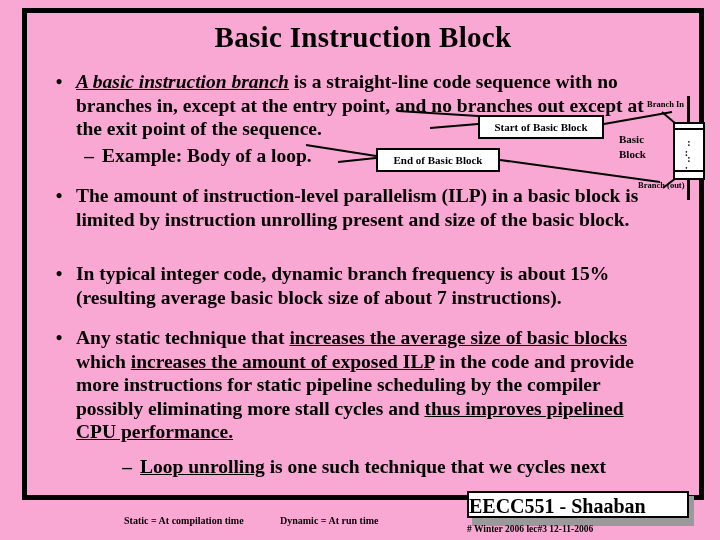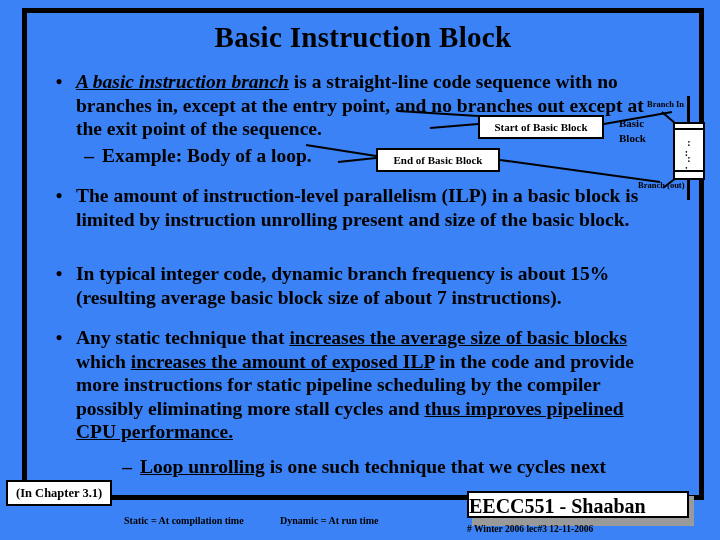--- a/index.html
+++ b/index.html
@@ -11,21 +11,21 @@
     width: 720px;
     height: 540px;
     font-family: "Liberation Serif", "DejaVu Serif", serif;
     color: #000000;
     overflow: hidden;
   }
   #slide {
     position: relative;
     width: 720px;
     height: 540px;
-    background: #3b82f6;
+    background: #f9a8d4;
   }
 
   
   #frame {
     position: absolute;
     left: 22px;
     top: 8px;
     width: 682px;
     height: 492px;
     border: 5px solid #000000;
@@ -289,38 +289,37 @@
     <line x1="676" y1="178" x2="663" y2="188" stroke="#000000" stroke-width="2"></line>
   </svg>
 
   <div class="callout" style="left:376px; top:148px; width:124px;">End of Basic Block</div>
 
   <div class="callout" style="left:478px; top:115px; width:126px;">Start of Basic Block</div>
 
   <div id="diagram">
     <div class="dlabel" style="left:47px; top:3px;">Branch In</div>
 
-    <div id="bb-label" style="left:19px; top:20px;">
+    <div id="bb-label" style="left:19px; top:36px;">
       <div>Basic</div>
       <div>Block</div>
     </div>
 
     <div id="bb-vline"></div>
 
     <div id="bb-box">
       <div class="bb-rule" style="top:4px;"></div>
       <div class="bb-dots" style="top:14px;">: :</div>
       <div class="bb-dots" style="top:30px;">: :</div>
       <div class="bb-rule" style="top:46px;"></div>
     </div>
 
     <div class="dlabel" style="left:38px; top:84px;">Branch (out)</div>
   </div>
 
-  <div id="chapter-box">(In  Chapter 3.1)</div>
 
   <div class="foot-note" style="left:124px; top:514px;">Static = At compilation time</div>
 
   <div class="foot-note" style="left:280px; top:514px;">Dynamic  =  At run time</div>
 
   <div id="brand-shadow"></div>
   <div id="brand-box">EECC551 - Shaaban</div>
   <div id="brand-date"># Winter 2006  lec#3   12-11-2006</div>
 
 </div>

